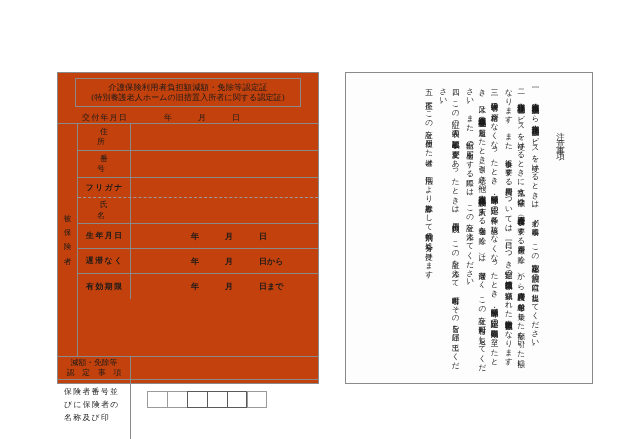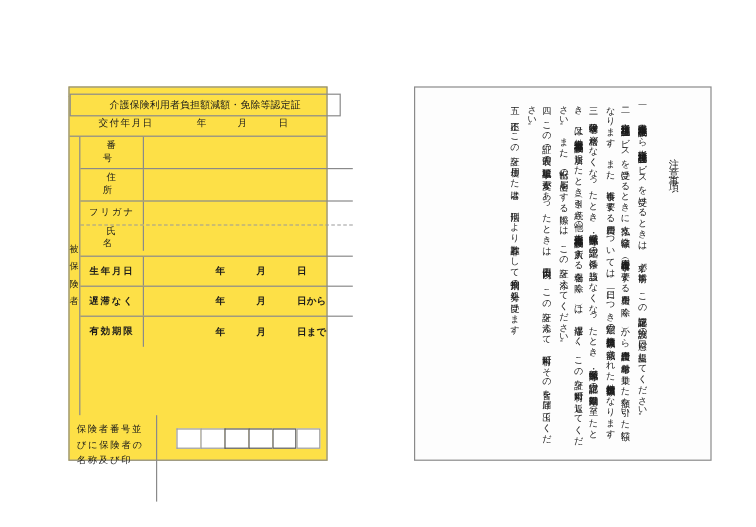--- a/index.html
+++ b/index.html
@@ -25,25 +25,25 @@
     letter-spacing: 0.3px;
     white-space: nowrap;
     margin-top: 16px;
   }
 
   
   .left-panel {
     position: absolute;
     left: 57px;
     top: 72px;
-    width: 216px;
+    width: 262px;
     height: 312px;
     border: 1px solid #8a8a8a;
     box-sizing: border-box;
-    background: #fde047;
+    background: #c2410c;
   }
 
   .title-wrap {
     box-sizing: border-box;
     padding: 5px 0 0 0;
   }
   .title-box {
     margin: 0 auto;
     width: 226px;
     border: 1px solid #8a8a8a;
@@ -59,21 +59,21 @@
   }
   .title-sub {
     font-size: 8px;
     letter-spacing: 0.1px;
     white-space: nowrap;
   }
 
   .issue-row {
     height: 17px;
     display: flex;
-    align-items: flex-start;
+    align-items: flex-end;
     border-bottom: 1px solid #8a8a8a;
     box-sizing: border-box;
     padding-left: 24px;
     font-size: 8px;
   }
   .issue-label {
     letter-spacing: 1.2px;
     white-space: nowrap;
   }
   .issue-date {
@@ -136,22 +136,22 @@
   }
   .row-value {
     flex: 1;
     display: flex;
     align-items: center;
     box-sizing: border-box;
     font-size: 8px;
   }
   .r-h24 { height: 25px; font-weight: bold; }
   .r-h26 { height: 27px; }
-  .r-furigana { height: 20px; border-bottom: 1px dashed #9a9a9a; }
-  .r-name { height: 26px; flex-direction: column; }
+  .r-furigana { height: 20px; border-bottom: 1px dashed #9a9a9a; font-weight: bold; }
+  .r-name { height: 26px; }
 
   .date-cells {
     display: flex;
     width: 100%;
     padding-left: 60px;
     box-sizing: border-box;
     white-space: nowrap;
   }
   .date-cells span { display: inline-block; }
   .dc-y { width: 34px; }
@@ -257,20 +257,21 @@
 </head>
 <body>
 
 <div class="form-number">様式第25号（第25条関係）</div>
 
 <div class="left-panel">
 
   <div class="title-wrap">
     <div class="title-box">
       <div class="title-main">介護保険利用者負担額減額・免除等認定証</div>
+      <div class="title-sub">(特別養護老人ホームの旧措置入所者に関する認定証)</div>
     </div>
   </div>
 
   <div class="issue-row">
     <div class="issue-label">交付年月日</div>
     <div class="issue-date">
       <span class="d-year">年</span>
       <span class="d-month">月</span>
       <span class="d-day">日</span>
     </div>
@@ -281,26 +282,26 @@
     <div class="vert-label-col">
       <span>被</span>
       <span>保</span>
       <span>険</span>
       <span>者</span>
     </div>
 
     <div class="rows-col">
 
       <div class="row r-h26">
+        <div class="row-label spread">住　　所</div>
+        <div class="row-value"></div>
+      </div>
+
+      <div class="row r-h26">
         <div class="row-label spread">番　　号</div>
-        <div class="row-value"></div>
-      </div>
-
-      <div class="row r-h26">
-        <div class="row-label spread">住　　所</div>
         <div class="row-value"></div>
       </div>
 
       <div class="row r-furigana">
         <div class="row-label spread-sm">フリガナ</div>
         <div class="row-value"></div>
       </div>
 
       <div class="row r-name">
         <div class="row-label spread">氏　　名</div>
@@ -336,20 +337,29 @@
             <span class="dc-y">年</span>
             <span class="dc-m">月</span>
             <span class="dc-d">日まで</span>
           </div>
         </div>
       </div>
 
     </div>
   </div>
 
+  <div class="full-row">
+    <div class="row-label">
+      <div>
+        <div>減額・免除等</div>
+        <div>認　定　事　項</div>
+      </div>
+    </div>
+    <div class="row-value"></div>
+  </div>
 
   <div class="insurer-row">
     <div class="insurer-label">保険者番号並びに保険者の名称及び印</div>
     <div class="insurer-value">
       <div class="num-grid">
         <div class="num-cell"></div>
         <div class="num-cell"></div>
         <div class="num-cell bold"></div>
         <div class="num-cell bold"></div>
         <div class="num-cell bold bold-end"></div>

